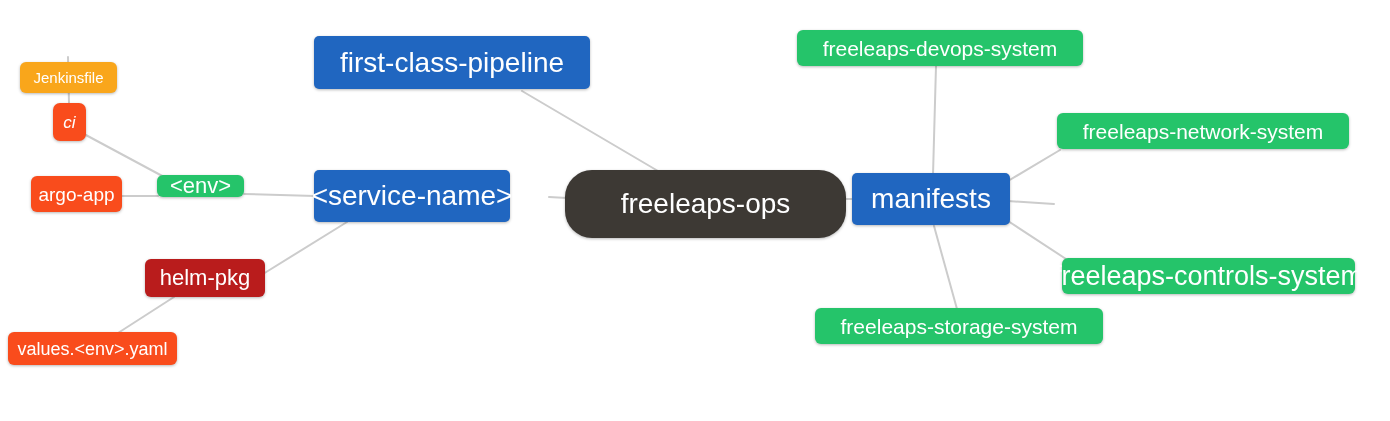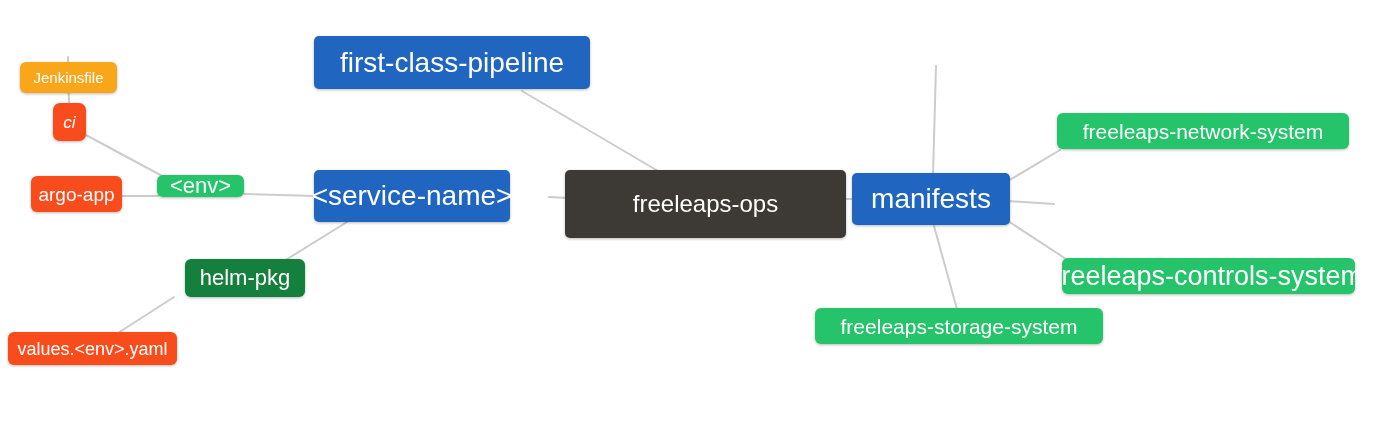--- a/index.html
+++ b/index.html
@@ -32,21 +32,21 @@
     align-items: center;
     justify-content: center;
     color: #ffffff;
     white-space: nowrap;
     border-radius: 5px;
     box-shadow: 0 1px 3px rgba(0,0,0,0.28);
     cursor: pointer;
     user-select: none;
     line-height: 1;
   }
-  .node.root   { font-size: 24px; }
+  .node.root   { font-size: 28px; border-radius: 27px; }
   .node.branch { font-size: 28px; }
   .node.small  { border-radius: 6px; }
 </style>
 </head>
 <body>
 
 <div class="canvas">
 
   <svg class="edges" width="1390" height="421" aria-hidden="true">
     <line x1="68" y1="57" x2="69" y2="104"></line>
@@ -74,25 +74,26 @@
   <div class="node small" style="left: 157px; top: 175px; width: 87px; height: 22px; font-size: 22px; background-color: rgb(37, 196, 106);">&lt;env&gt;</div>
 
   <div class="node branch" style="left: 314px; top: 36px; width: 276px; height: 53px; background-color: rgb(32, 102, 192);">first-class-pipeline</div>
 
   <div class="node branch" style="left: 314px; top: 170px; width: 196px; height: 52px; background-color: rgb(32, 102, 192);">&lt;service-name&gt;</div>
 
   <div class="node root" style="left: 565px; top: 170px; width: 281px; height: 68px; background-color: rgb(61, 57, 52);">freeleaps-ops</div>
 
   <div class="node branch" style="left: 852px; top: 173px; width: 158px; height: 52px; background-color: rgb(32, 102, 192);">manifests</div>
 
+  <div class="node small" style="left: 797px; top: 30px; width: 286px; height: 36px; font-size: 21px; background-color: rgb(37, 196, 106);">freeleaps-devops-system</div>
 
   <div class="node small" style="left: 1057px; top: 113px; width: 292px; height: 36px; font-size: 21px; background-color: rgb(37, 196, 106);">freeleaps-network-system</div>
 
 
   <div class="node small" style="left: 1062px; top: 258px; width: 293px; height: 36px; font-size: 27px; background-color: rgb(37, 196, 106);">freeleaps-controls-system</div>
 
   <div class="node small" style="left: 815px; top: 308px; width: 288px; height: 36px; font-size: 21px; background-color: rgb(37, 196, 106);">freeleaps-storage-system</div>
 
-  <div class="node small" style="left: 145px; top: 259px; width: 120px; height: 38px; font-size: 22px; background-color: #15803d; margin-left: 40px;">helm-pkg</div>
+  <div class="node small" style="left: 145px; top: 259px; width: 120px; height: 38px; font-size: 22px; background-color: #b91c1c;">helm-pkg</div>
 
   <div class="node small" style="left: 8px; top: 332px; width: 169px; height: 33px; font-size: 18px; background-color: rgb(249, 76, 28);">values.&lt;env&gt;.yaml</div>
 
 </div>
 
 </body></html>

